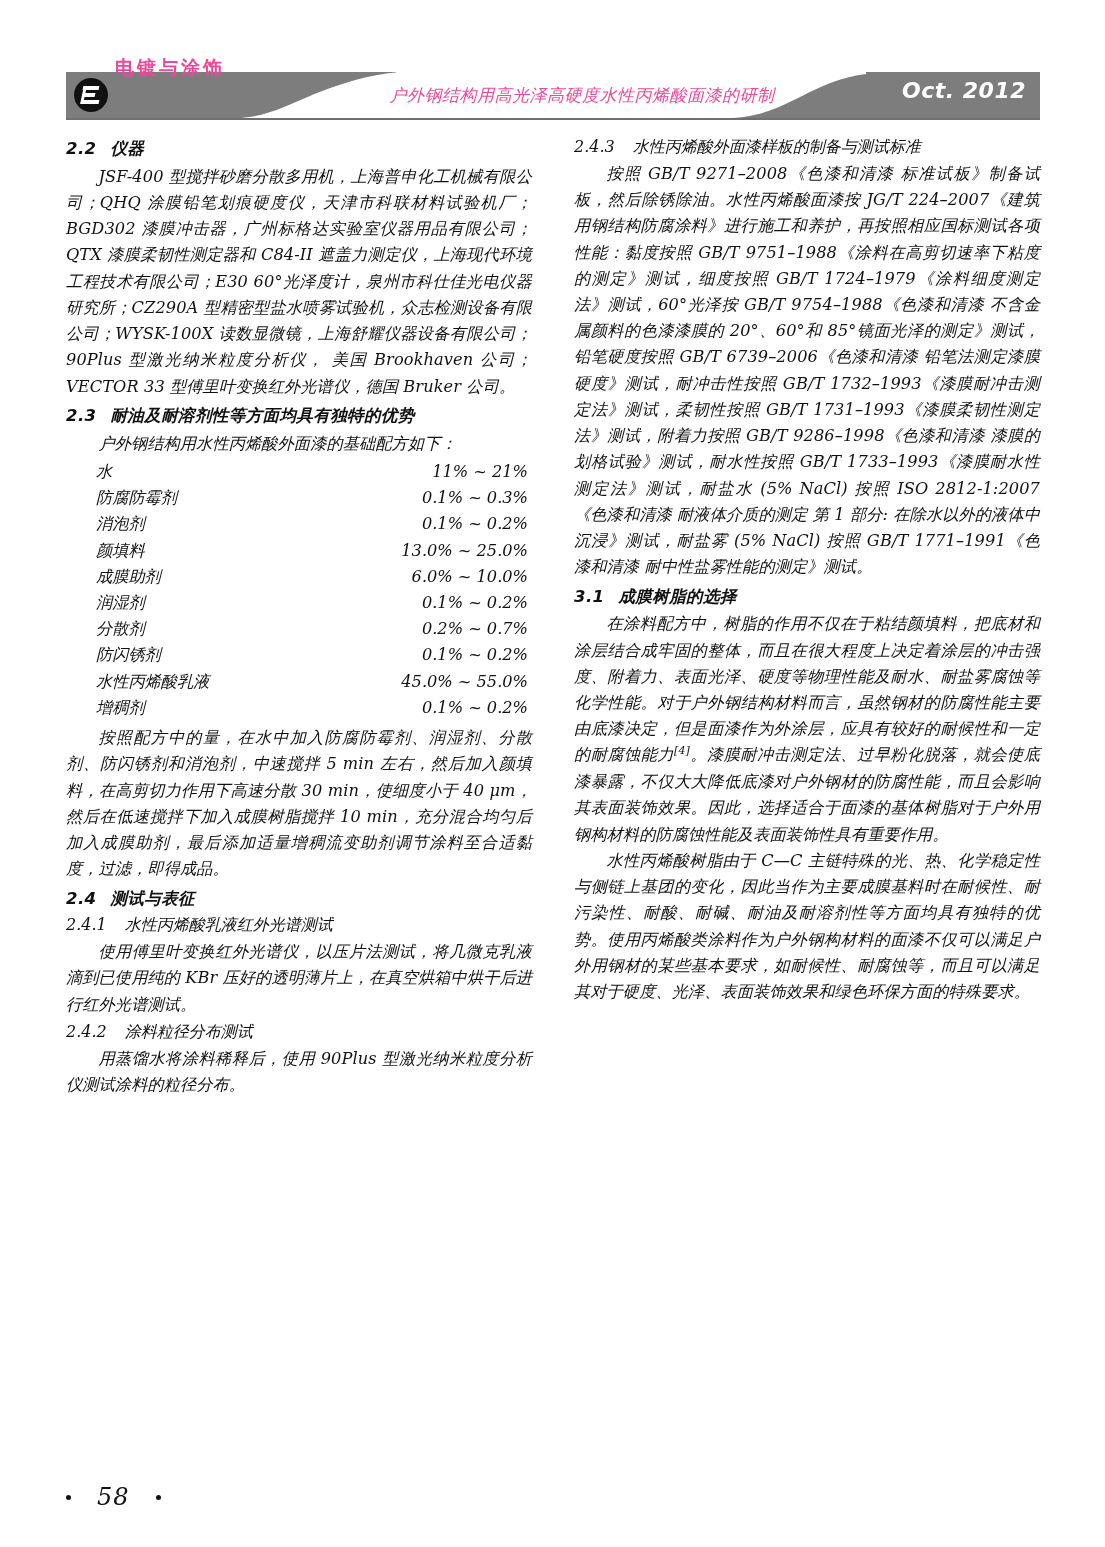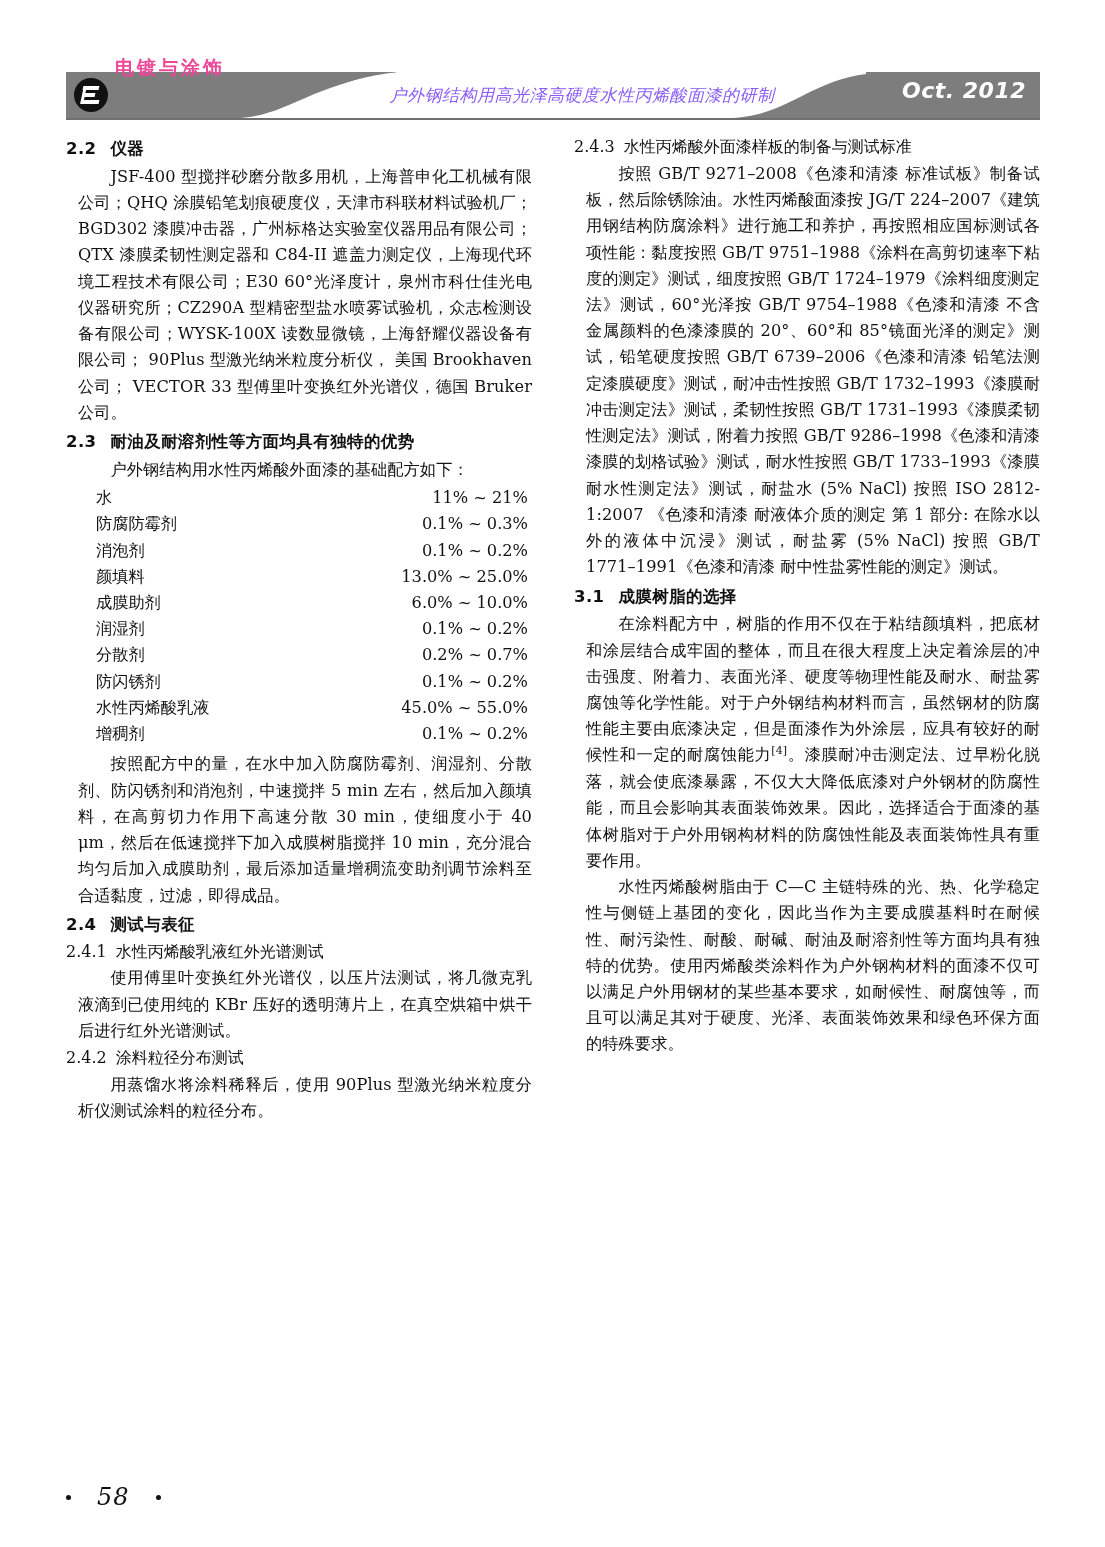--- a/index.html
+++ b/index.html
@@ -97,21 +97,21 @@
     left: 236px;
     top: 0;
     width: 560px;
     height: 46px;
     display: flex;
     align-items: center;
     justify-content: center;
     font-family: "DejaVu Serif", "Liberation Serif", serif;
     font-size: 17px;
     font-style: italic;
-    color: #8b5cf6;
+    color: #ec4899;
     letter-spacing: 0.5px;
     z-index: 3;
   }
   .header-date {
     position: absolute;
     right: 14px;
     top: 0;
     height: 36px;
     display: flex;
     align-items: center;
@@ -128,45 +128,46 @@
   .columns {
     position: absolute;
     left: 66px;
     top: 133px;
     width: 974px;
     display: flex;
     gap: 42px;
   }
   .col {
     width: 466px;
+    font-style: italic;
   }
 
   h2.sec {
     font-family: "DejaVu Sans", "Liberation Sans", sans-serif;
     font-size: 16.5px;
     font-weight: bold;
     margin: 4px 0 2px 0;
     line-height: 1.5;
     letter-spacing: 0.4px;
   }
   h2.sec .num { margin-right: 14px; }
 
   h3.subsec {
     font-family: "DejaVu Serif", "Liberation Serif", serif;
     font-size: 16px;
     font-weight: normal;
     margin: 2px 0 1px 0;
     line-height: 1.55;
   }
-  h3.subsec .num { margin-right: 9px; }
+  h3.subsec .num { margin-right: 18px; }
 
   p.para {
     font-size: 16.2px;
     line-height: 1.62;
-    margin: 0 0 0 12px;
+    margin: 0 0 0 0;
     text-align: justify;
     text-justify: inter-ideograph;
     text-indent: 2em;
     letter-spacing: 0.1px;
   }
 
   .formula-list {
     margin: 2px 0 4px 0;
     padding: 0;
     list-style: none;

